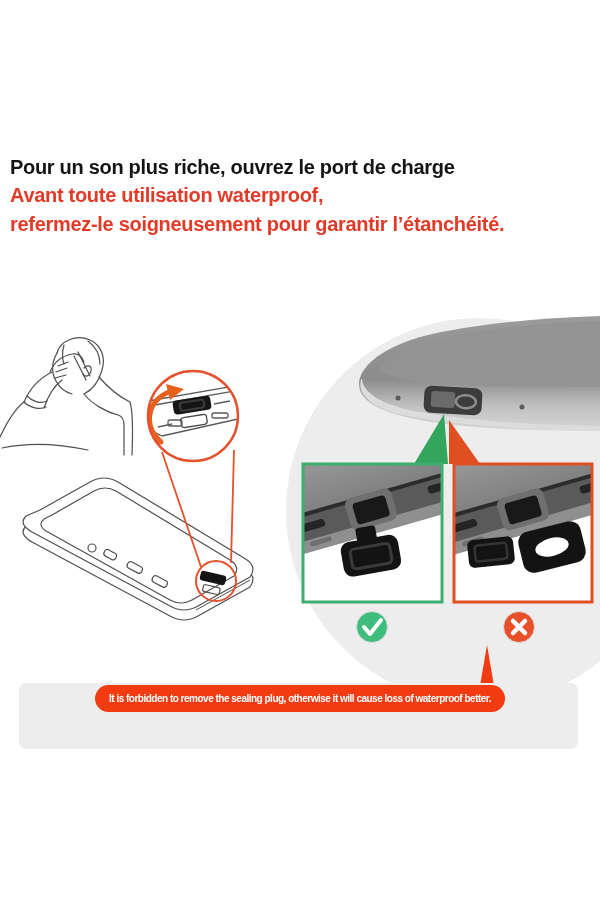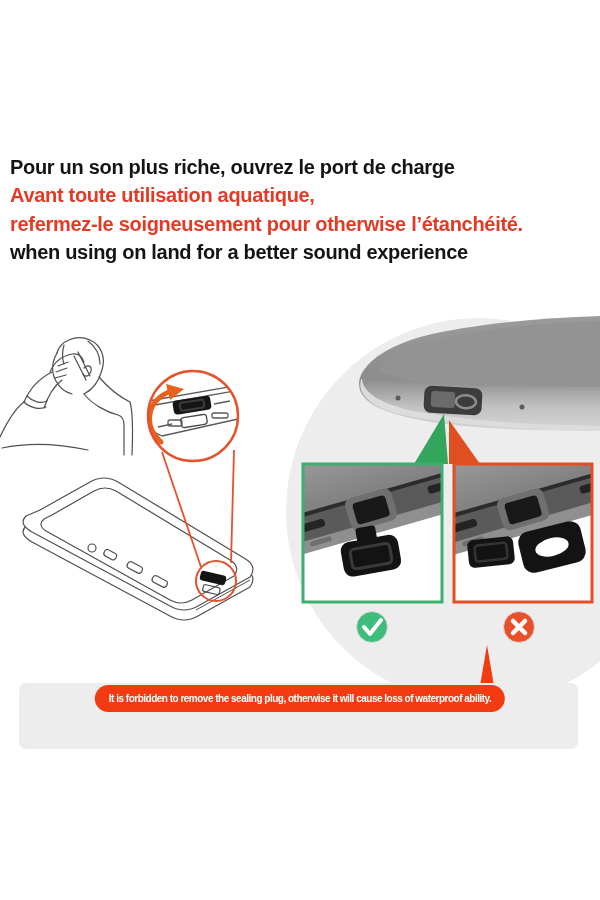--- a/index.html
+++ b/index.html
@@ -168,22 +168,21 @@
         <path d="M 161,442 C 143,426 146,401 171,391" stroke="#e8611c" stroke-width="5" fill="none" stroke-linecap="round"></path>
         <polygon points="166,384 184,389 170,400" fill="#e8611c"></polygon>
       </g>
       <circle cx="193" cy="416" r="45" fill="none" stroke="#e5512c" stroke-width="2.4"></circle>
     </g>
     <circle cx="216" cy="581" r="20" fill="none" stroke="#e5512c" stroke-width="2"></circle>
   </svg>
 
   <div class="headings">
     <div class="hl">Pour un son plus riche, ouvrez le port de charge</div>
-    <div class="hl red">Avant toute utilisation aquatique,</div>
-    <div class="hl red">refermez-le soigneusement pour otherwise l’étanchéité.</div>
-    <div class="hl">when using on land for a better sound experience</div>
+    <div class="hl red">Avant toute utilisation waterproof,</div>
+    <div class="hl red">refermez-le soigneusement pour garantir l’étanchéité.</div>
   </div>
 
   <div class="banner">
-    <span>It is forbidden to remove the sealing plug, otherwise it will cause loss of waterproof ability.</span>
+    <span>It is forbidden to remove the sealing plug, otherwise it will cause loss of waterproof better.</span>
   </div>
 
 </div>
 
 </body></html>

